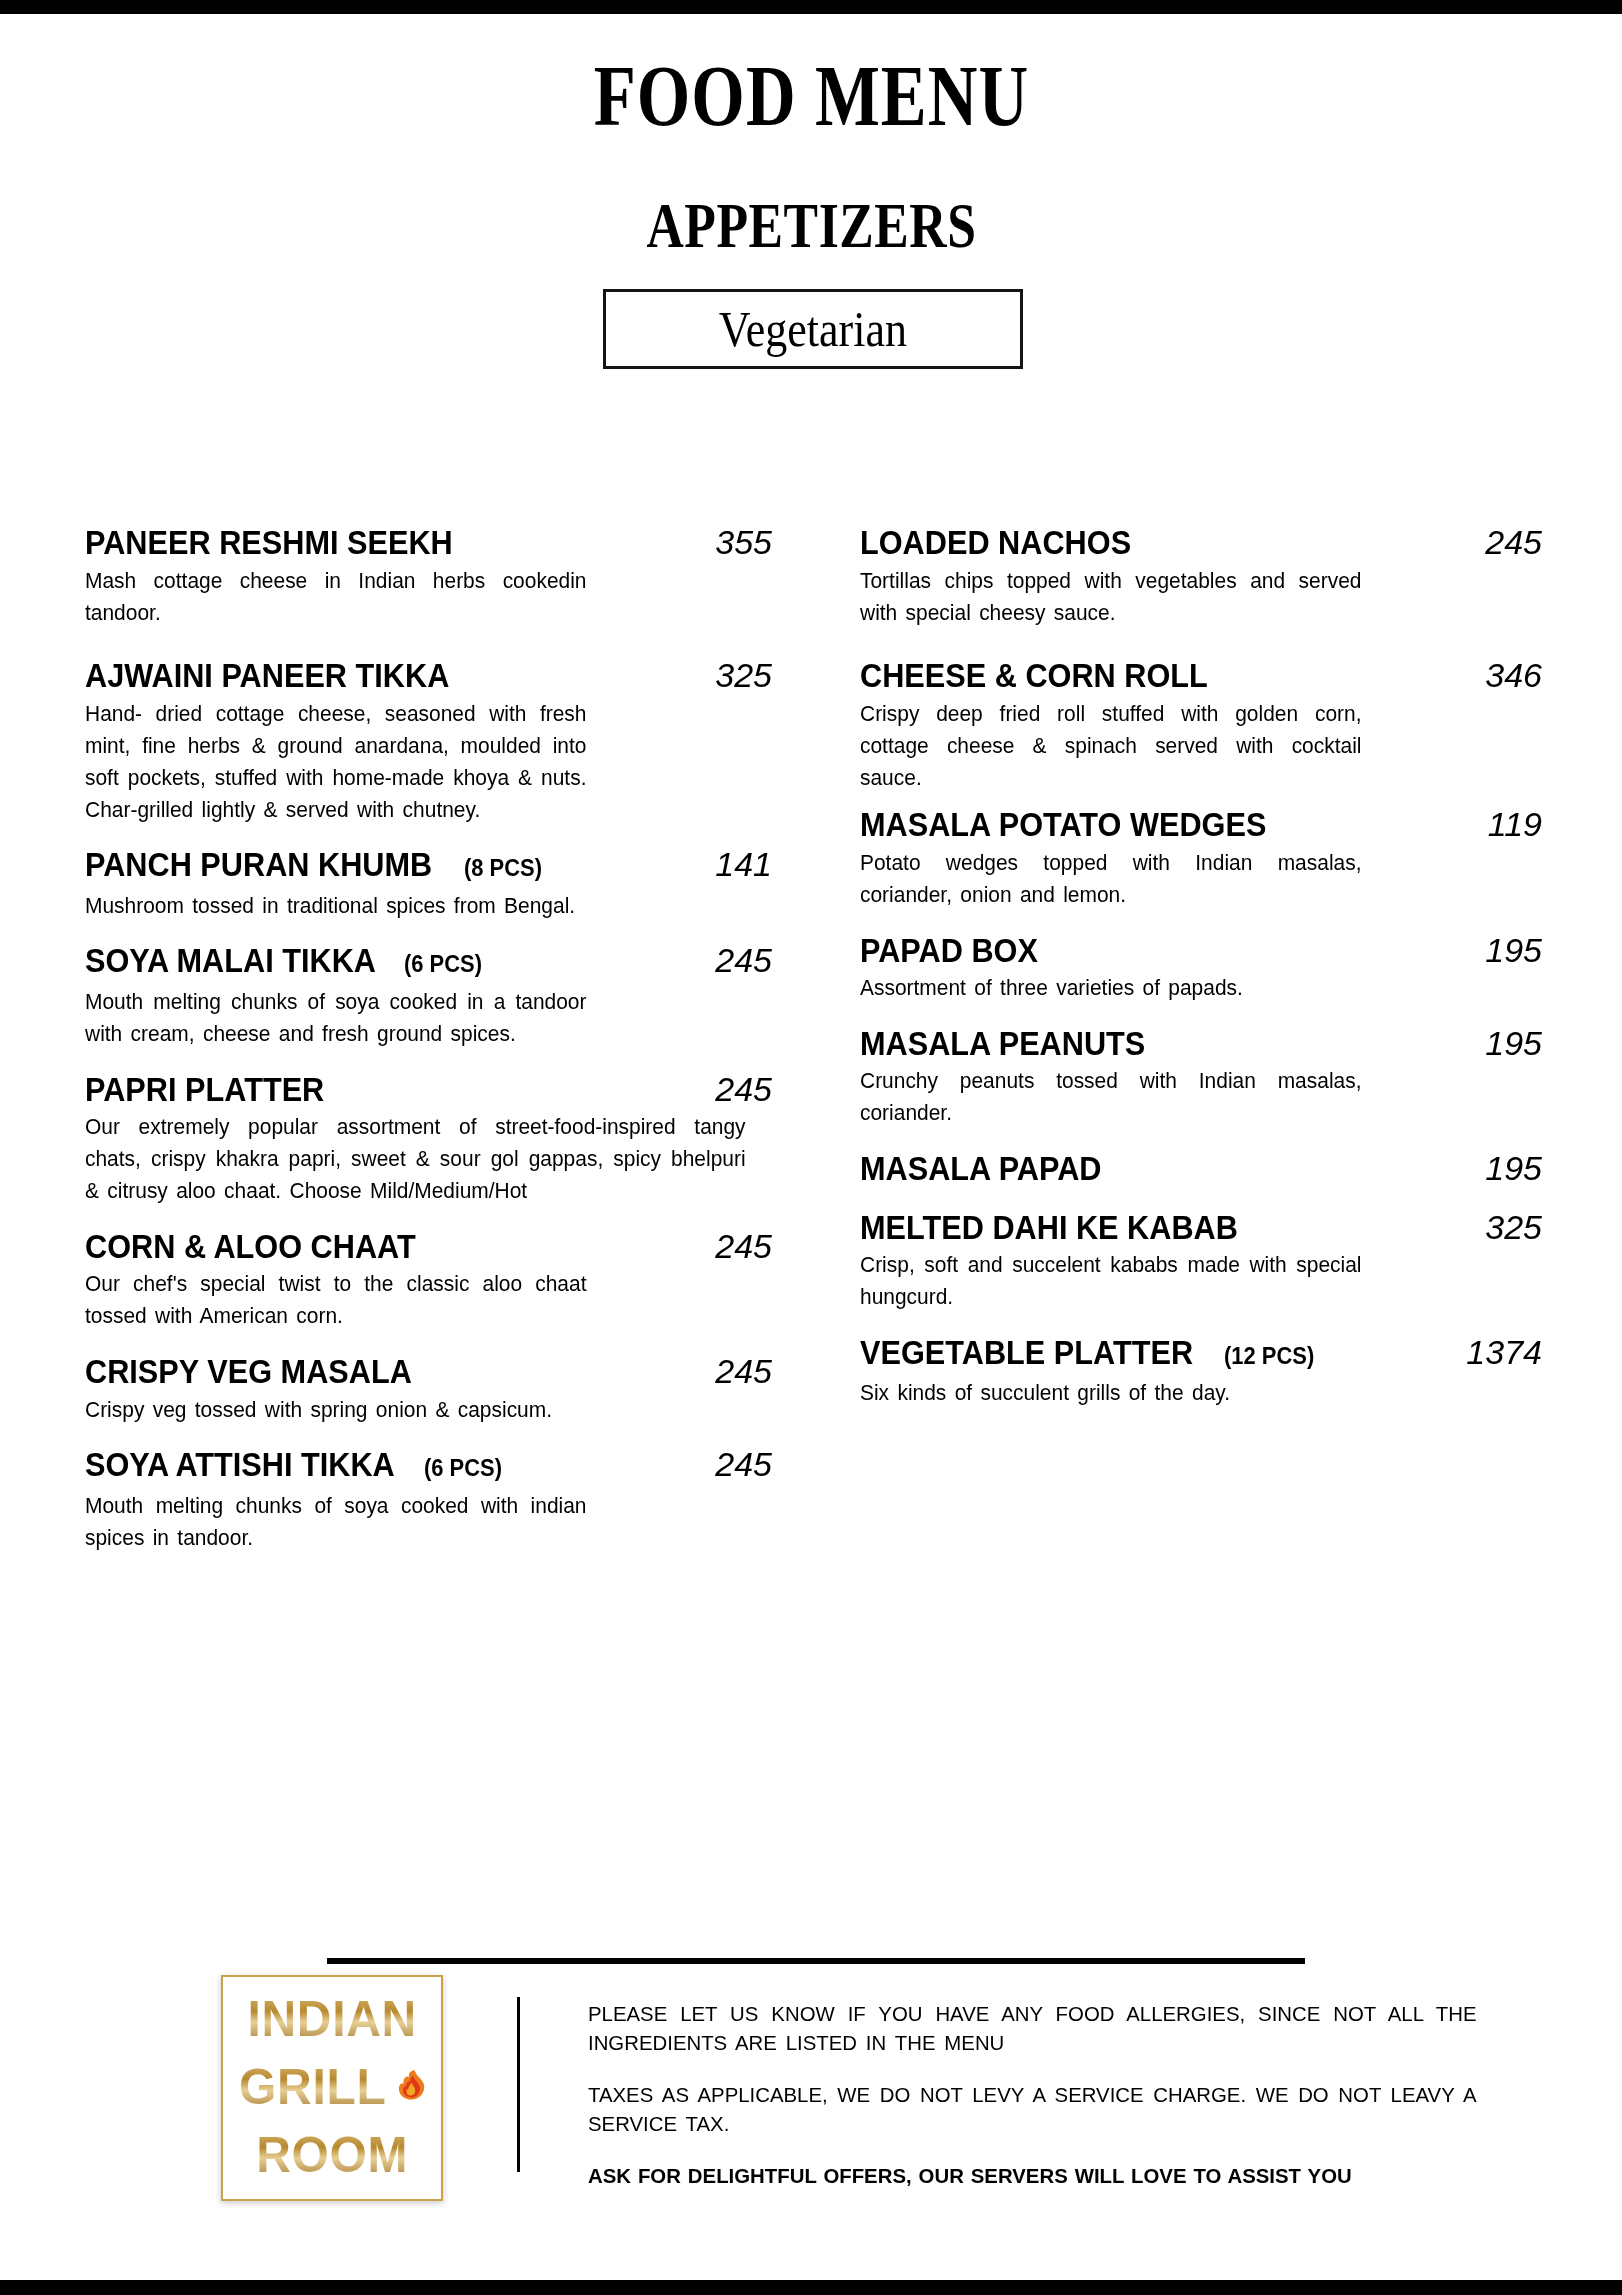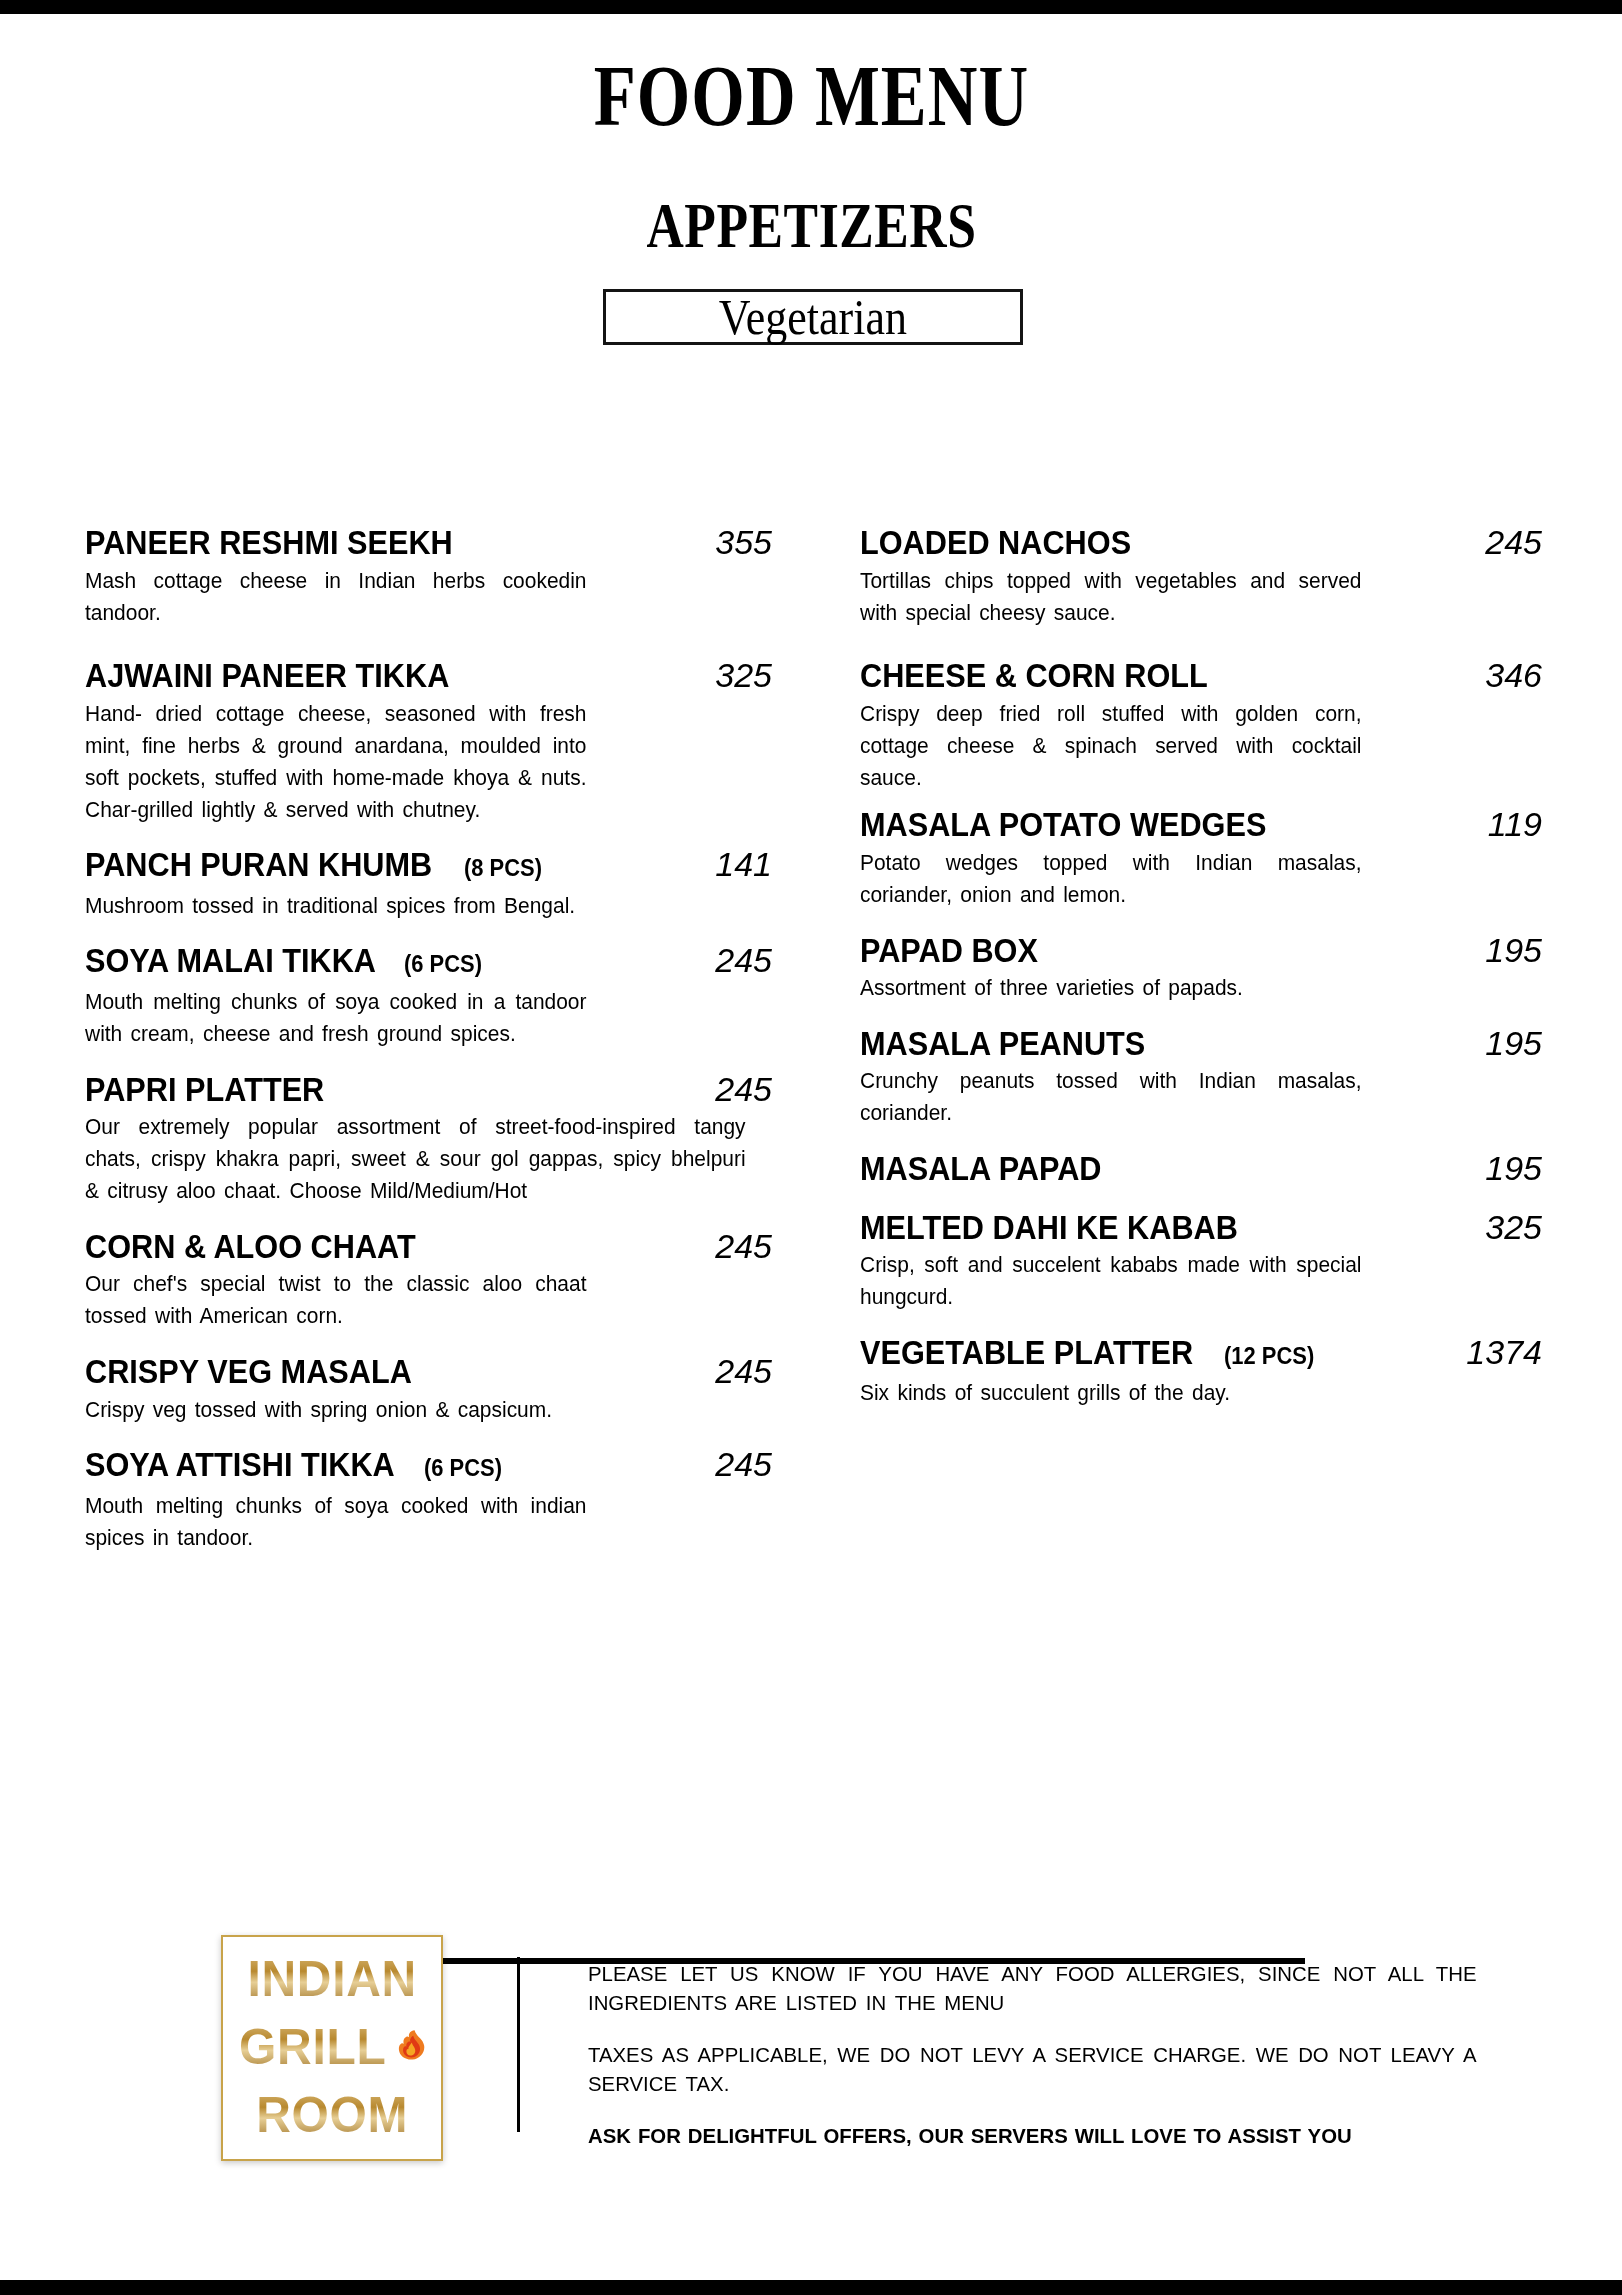--- a/index.html
+++ b/index.html
@@ -60,21 +60,21 @@
     letter-spacing: 0.7px;
     transform: scaleX(0.82);
     transform-origin: center top;
     white-space: nowrap;
   }
   .veg-box {
     position: absolute;
     left: 603px;
     top: 289px;
     width: 420px;
-    height: 56px;
+    height: 80px;
     border: 3.3px solid #141414;
     box-sizing: border-box;
     display: flex;
     align-items: center;
     justify-content: center;
   }
   .veg-box-label {
     font-family: "Liberation Serif", "DejaVu Serif", serif;
     font-weight: normal;
     font-size: 50px;
@@ -161,21 +161,21 @@
     left: 327px;
     top: 1958px;
     width: 978px;
     height: 5.9px;
     background: #000000;
   }
 
   .footer {
     position: absolute;
     left: 0;
-    top: 1928px;
+    top: 1968px;
     width: 1594px;
     height: 262px;
   }
 
   .logo {
     position: absolute;
     left: 221px;
     top: 6.5px;
     width: 222px;
     height: 226px;

